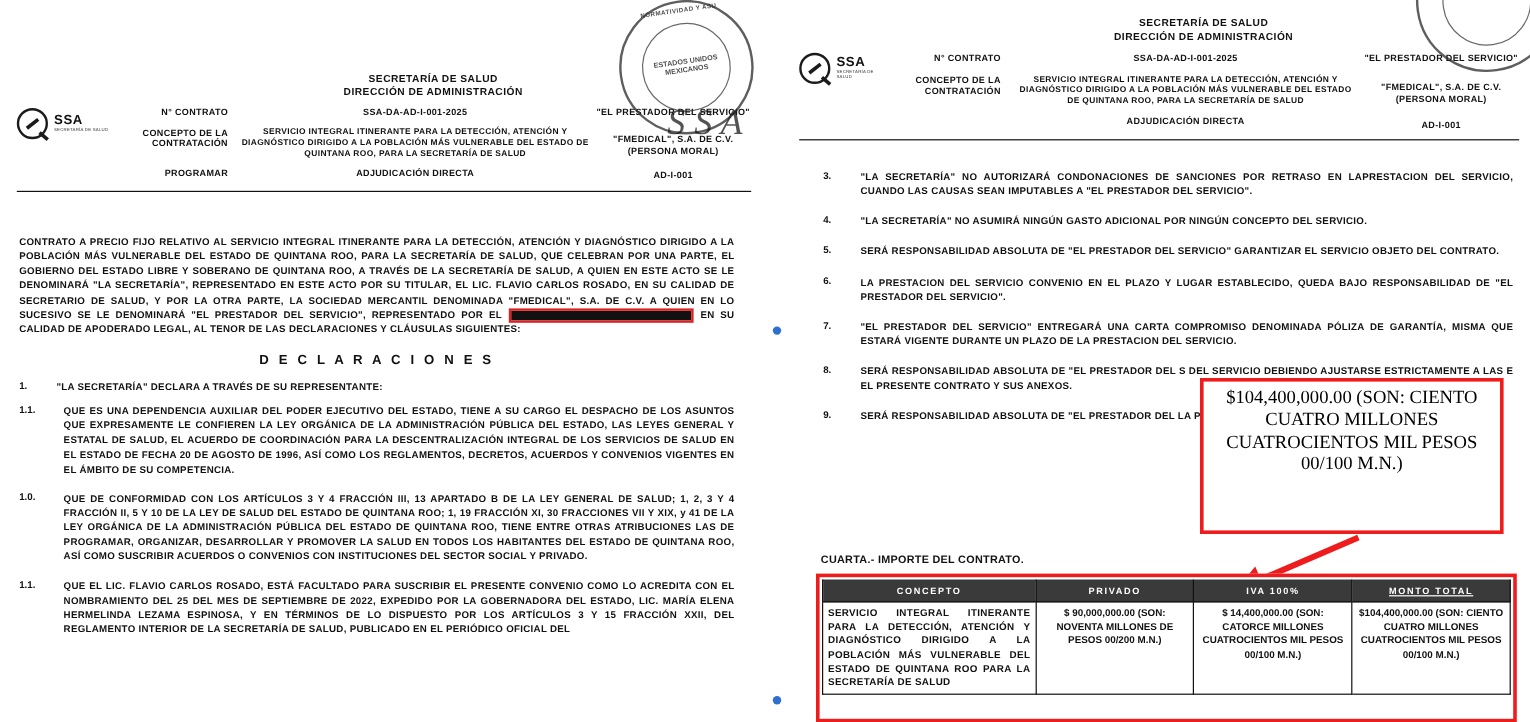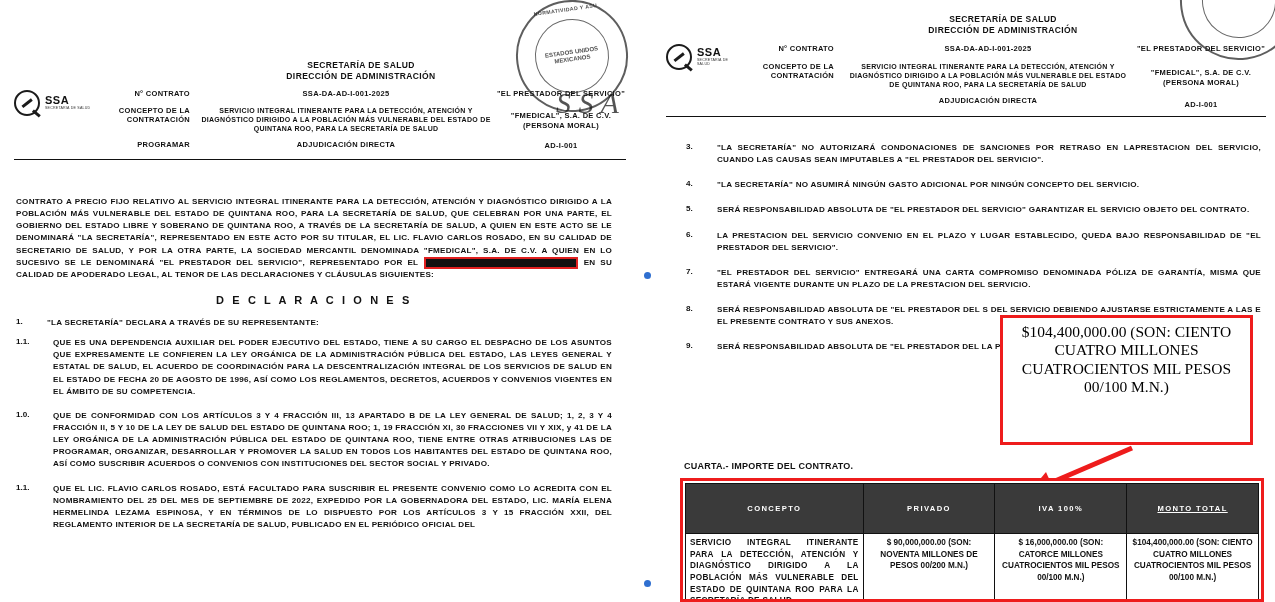--- a/index.html
+++ b/index.html
@@ -86,21 +86,21 @@
     position:absolute; border:3px solid #ee1c1c; background:#fff;
     text-align:center; font-family:"Liberation Serif", serif;
     font-size:15.5px; line-height:1.18; padding:5px 4px; color:#000;
   }
   .arrow-line { position:absolute; }
 
   
   table.amt { border-collapse:collapse; width:100%; font-size:8.2px; }
   table.amt th {
     background:#3a3a3a; color:#fff; font-size:7.6px; letter-spacing:1.4px;
-    border:1.2px solid #111; padding:20px 2px; font-weight:bold;
+    border:1.2px solid #111; padding:4px 2px; font-weight:bold;
   }
   table.amt td {
     border:1.2px solid #111; vertical-align:top; padding:3px 4px;
     font-weight:bold; line-height:1.42;
   }
   td.concept { text-align:justify; letter-spacing:.3px; }
   td.money { text-align:center; }
   .tbl-wrap { position:absolute; border:3px solid #ee1c1c; padding:2px; background:#fff; }
 
   
@@ -279,21 +279,21 @@
           <th style="width:31%;">CONCEPTO</th>
           <th style="width:23%;">PRIVADO</th>
           <th style="width:23%;">IVA 100%</th>
           <th style="width:23%;text-decoration:underline;">MONTO TOTAL</th>
         </tr>
       </thead>
       <tbody>
         <tr>
           <td class="concept">SERVICIO INTEGRAL ITINERANTE PARA LA DETECCIÓN, ATENCIÓN Y DIAGNÓSTICO DIRIGIDO A LA POBLACIÓN MÁS VULNERABLE DEL ESTADO DE QUINTANA ROO PARA LA SECRETARÍA DE SALUD</td>
           <td class="money">$ 90,000,000.00 (SON: NOVENTA MILLONES DE PESOS 00/200 M.N.)</td>
-          <td class="money">$ 16,000,000.00 (SON: CATORCE MILLONES CUATROCIENTOS MIL PESOS 00/100 M.N.)</td>
+          <td class="money">$ 14,400,000.00 (SON: CATORCE MILLONES CUATROCIENTOS MIL PESOS 00/100 M.N.)</td>
           <td class="money">$104,400,000.00 (SON: CIENTO CUATRO MILLONES CUATROCIENTOS MIL PESOS 00/100 M.N.)</td>
         </tr>
       </tbody>
     </table>
   </div>
 
   <div class="gutter-dot" style="left:-16px; top:580px;"></div>
 </div>
 
 </body></html>

